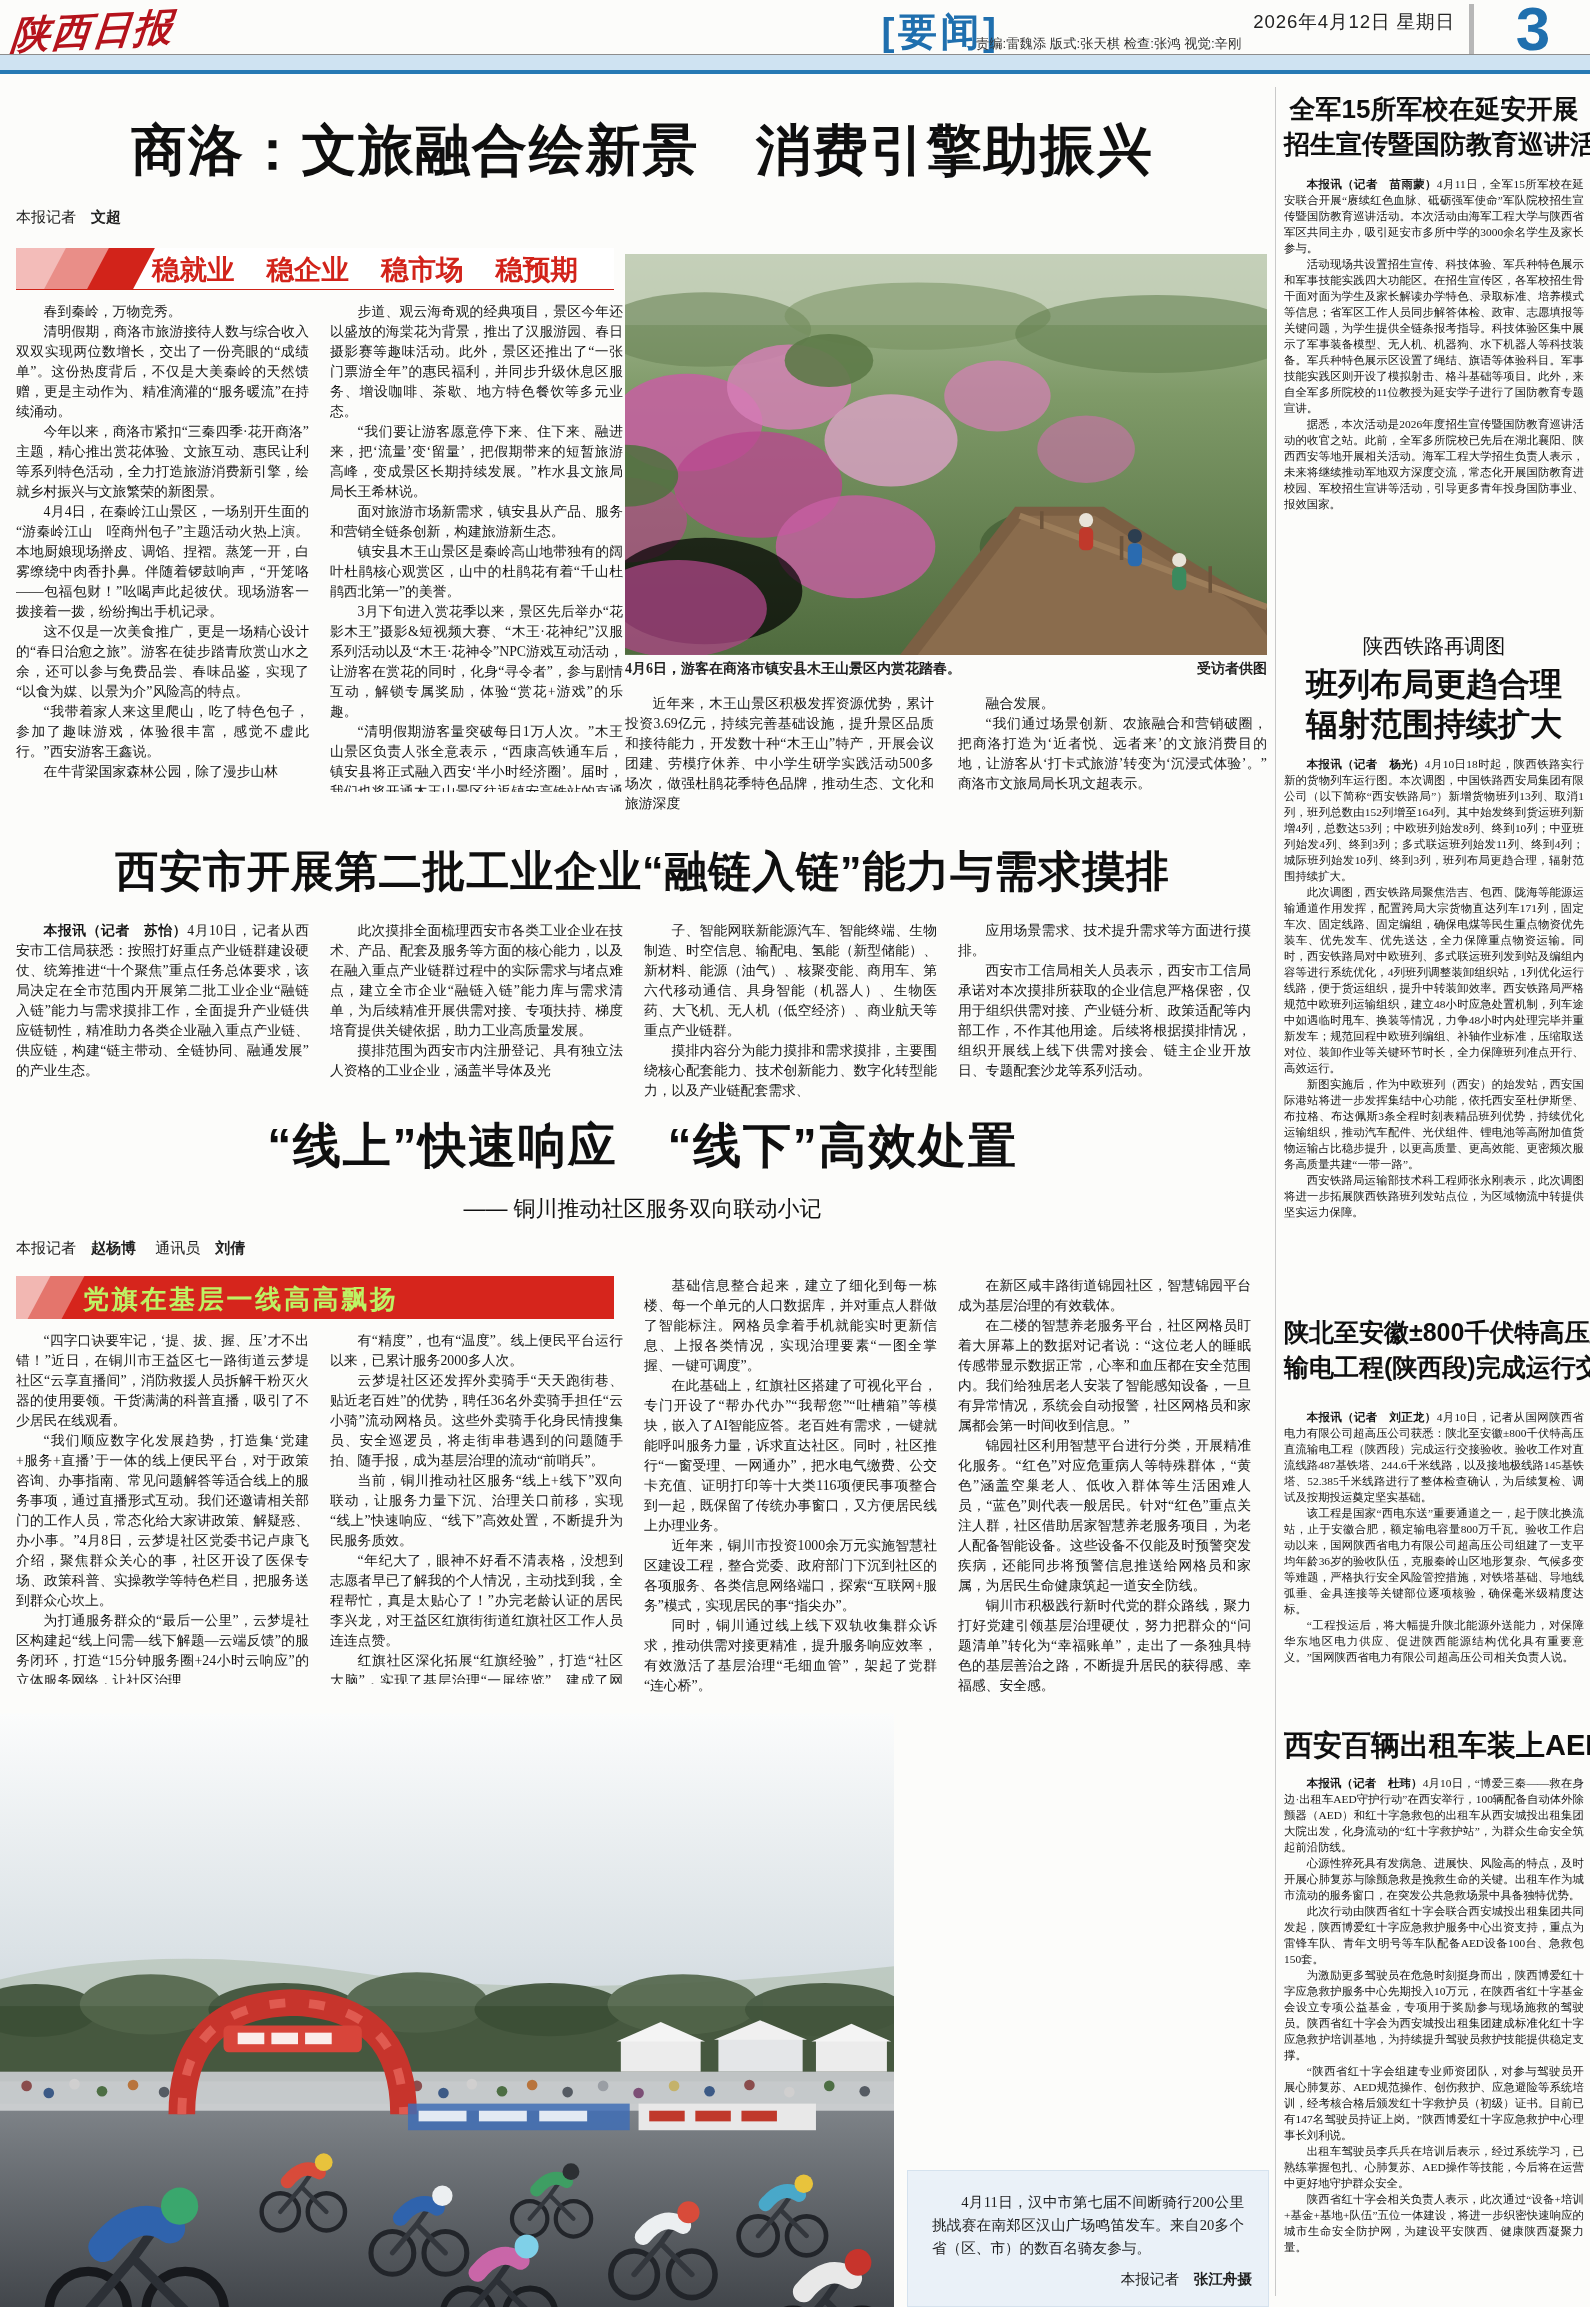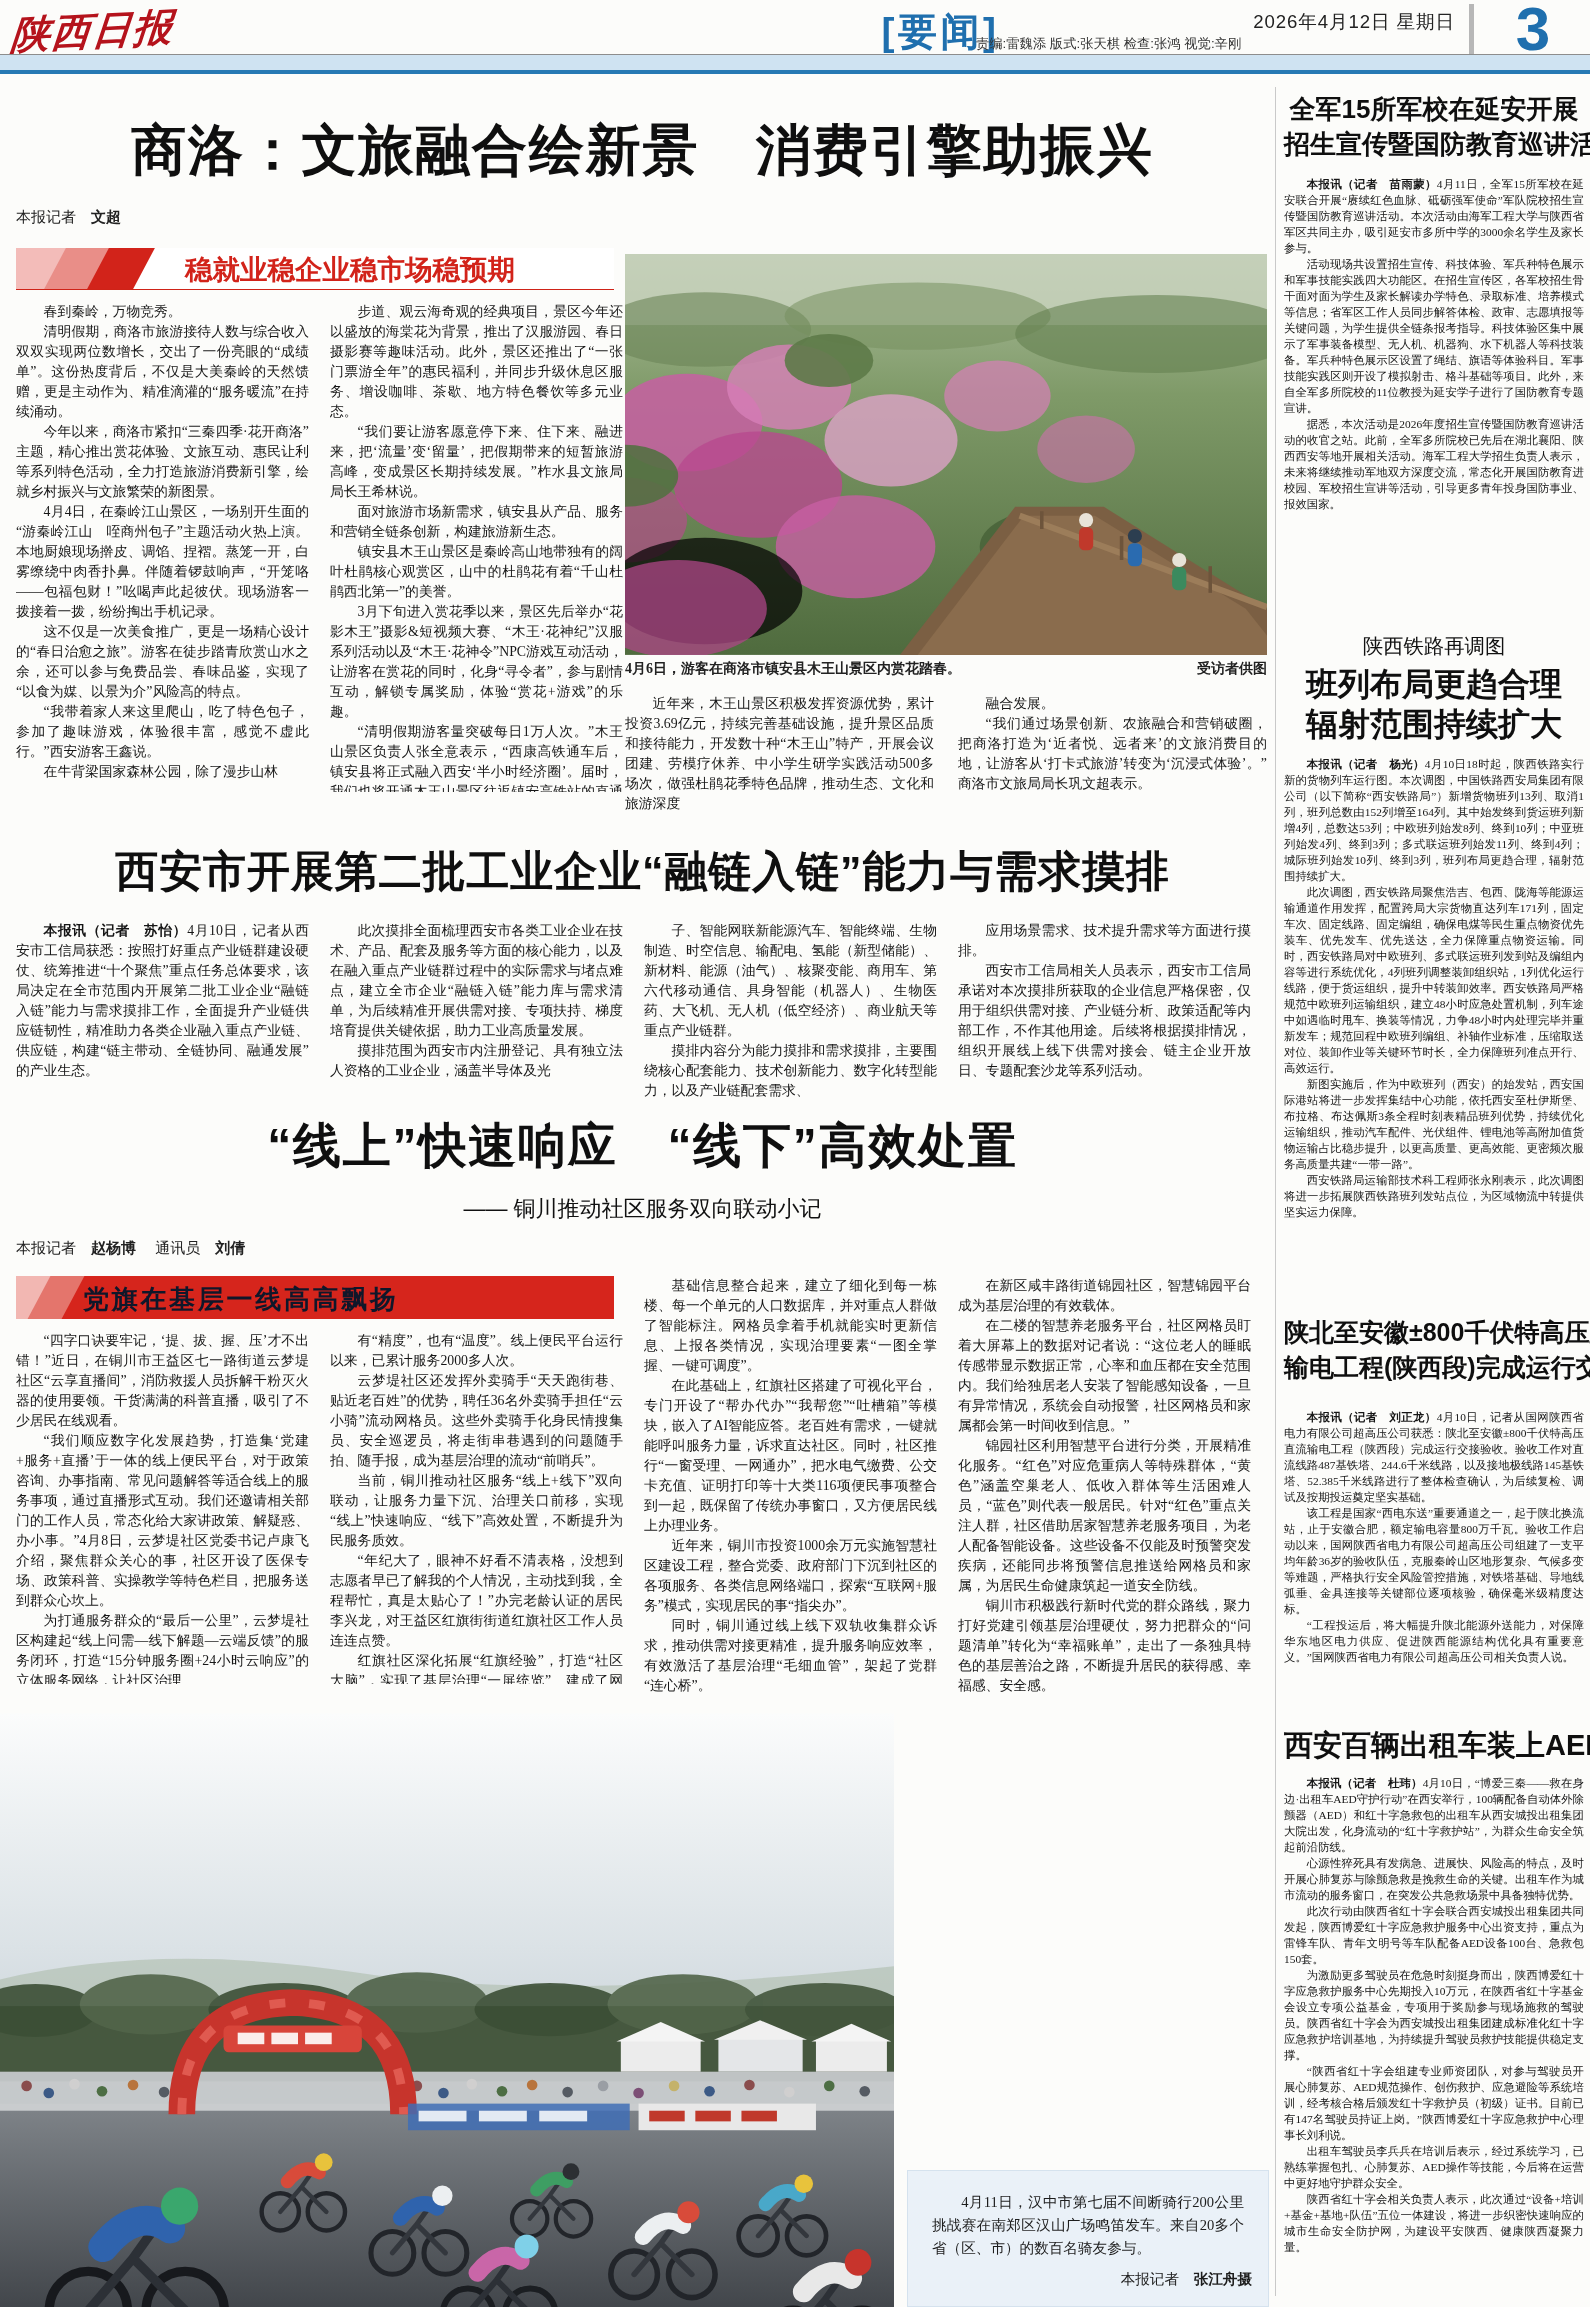--- a/index.html
+++ b/index.html
@@ -50,21 +50,21 @@
   
   .bannerA{
     left:16px;top:248px;width:598px;height:41px;
     border-bottom:1.8px solid #cf2318;background:#fff;overflow:hidden;
   }
   .stripe{position:absolute;top:-5.3px;height:51px;transform:skewX(-28deg);}
   .stripe.s1{left:-12.4px;width:64px;background:#f3bcb9;}
   .stripe.s2{left:39px;width:51px;background:#e98e88;}
   .stripe.s3{left:82px;width:46px;background:#d2231a;}
   .bannerA-labels{
-    position:absolute;left:169px;top:3.5px;width:426px;display:flex;justify-content:flex-start;
+    position:absolute;left:136px;top:3.5px;width:426px;display:flex;justify-content:space-between;
     font-family:"Liberation Sans","DejaVu Sans",sans-serif;
     font-weight:900;font-size:27.5px;color:#d2231a;white-space:nowrap;
   }
   
   .body-col{
     font-size:13.8px;line-height:20px;text-align:justify;overflow:hidden;color:#161616;
   }
   .body-col p{margin:0;text-indent:2em;}
   .body-col b{font-weight:700;}
   .a-col1{left:16px;top:302px;width:293px;height:490px;}
@@ -92,21 +92,21 @@
   }
   .artC-byline{left:16px;top:1239px;width:1253px;}
   .bannerC{
     left:16px;top:1276px;width:598px;height:43px;background:#d6251c;overflow:hidden;
   }
   .bannerC .cs1{position:absolute;left:-16px;top:-5.3px;width:50px;height:53px;background:#f2b7b2;transform:skewX(-28deg);}
   .bannerC .cs2{position:absolute;left:23px;top:-5.3px;width:34px;height:53px;background:#e4756c;transform:skewX(-28deg);}
   .bannerC-label{
     position:absolute;left:67px;top:6.2px;
     font-family:"Liberation Sans","DejaVu Sans",sans-serif;
-    font-weight:900;font-size:26px;color:#0f172a;letter-spacing:2.7px;white-space:nowrap;
+    font-weight:900;font-size:26px;color:#bef264;letter-spacing:2.7px;white-space:nowrap;
   }
   .c-col1{left:16px;top:1331px;width:293px;height:353px;}
   .c-col2{left:330px;top:1331px;width:293px;height:353px;}
   .c-col3{left:644px;top:1276px;width:293px;height:465px;}
   .c-col4{left:958px;top:1276px;width:293px;height:465px;}
   
   .photoBottom{left:0;top:1713px;width:894px;height:595px;overflow:hidden;}
   .caption-box{
     left:907px;top:2170px;width:362px;height:137px;
     background:#eaf1f8;border:0.9px solid #d5e2ee;box-sizing:border-box;

